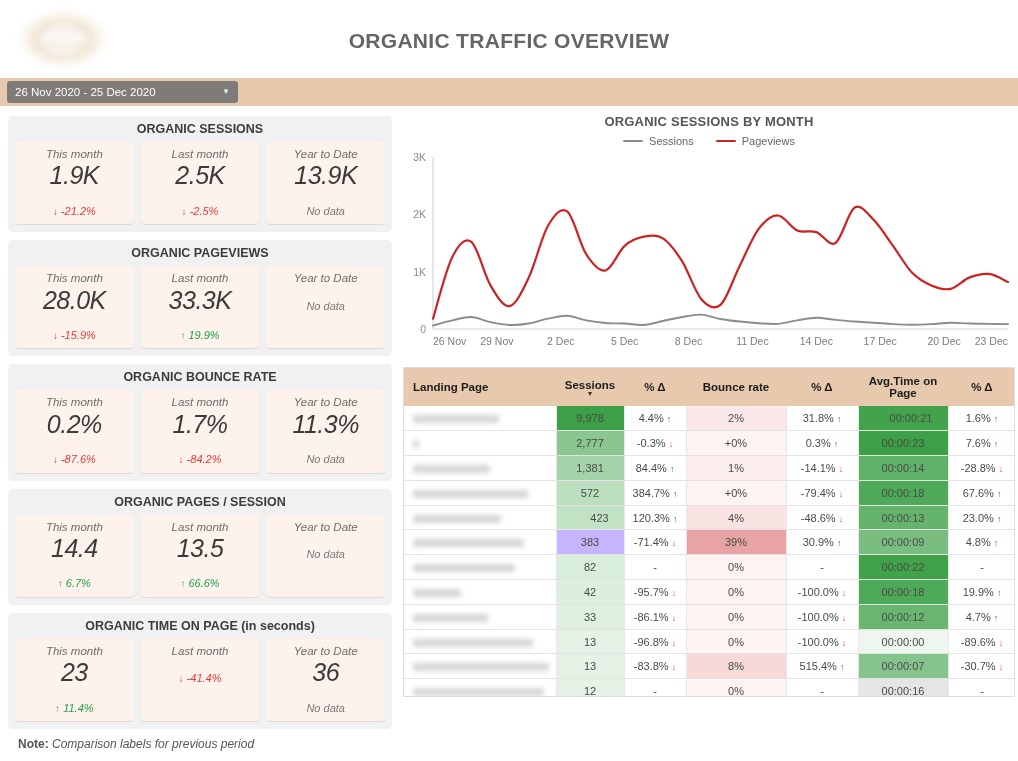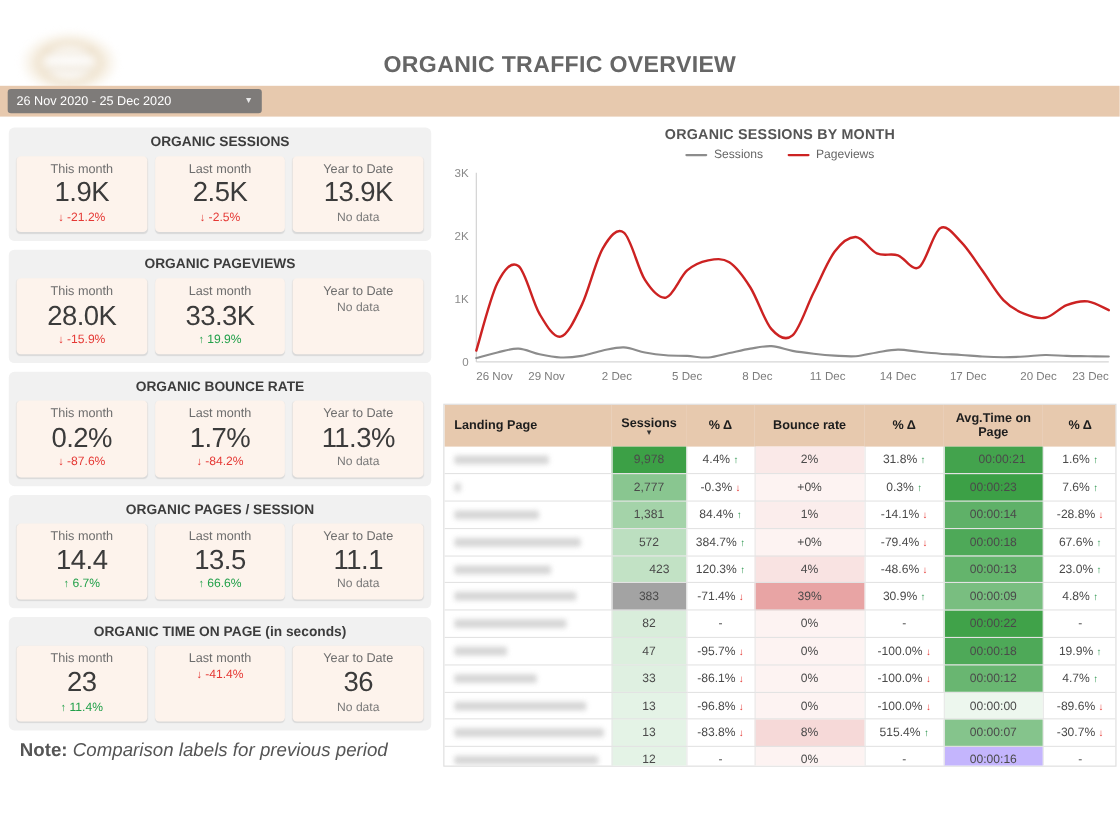--- a/index.html
+++ b/index.html
@@ -5,21 +5,21 @@
   * { box-sizing: border-box; margin: 0; padding: 0; }
   body {
     width: 1018px; height: 761px;
     background: #ffffff;
     font-family: "Liberation Sans", sans-serif;
     overflow: hidden;
     position: relative;
   }
 
   
-  .header { position: relative; height: 68px; margin-top: 18px; }
+  .header { position: relative; height: 68px; }
   .logo-seal {
     position: absolute; left: 14px; top: 6px;
     width: 98px; height: 66px;
     border-radius: 50%;
     background:
       radial-gradient(ellipse 46% 44% at 50% 50%, rgba(255,255,255,0.95) 0%, rgba(255,255,255,0.85) 42%, rgba(238,223,198,0.55) 62%, rgba(246,238,224,0.30) 80%, rgba(255,255,255,0) 100%),
       radial-gradient(ellipse 50% 48% at 50% 50%, rgba(214,190,150,0.35) 52%, rgba(232,214,182,0.22) 72%, rgba(255,255,255,0) 92%);
     filter: blur(3px);
   }
   .logo-seal::after {
@@ -71,43 +71,43 @@
     border-radius: 5px;
     padding: 6px 7px 8px 7px;
     margin-bottom: 8px;
   }
   .kpi-title {
     text-align: center;
     font-size: 12.5px; font-weight: bold;
     color: #3c3c3c;
     margin-bottom: 6px;
   }
-  .kpi-row { display: flex; gap: 7px; }
+  .kpi-row { display: flex; gap: 7px; font-style: italic; }
   .kpi-box {
     flex: 1;
     background: #fdf3ec;
     border-radius: 4px;
     padding: 5px 2px 6px 2px;
     text-align: center;
     box-shadow: 0 1px 1px rgba(0,0,0,0.10);
   }
   .kpi-label { font-size: 11.5px; color: #6d6d6d; line-height: 1.25; }
   .kpi-value {
     font-size: 25px; color: #3b3b3b; line-height: 1.18;
     letter-spacing: -0.5px; font-weight: normal;
   }
-  .kpi-delta { font-size: 11px; line-height: 1.3; }
+  .kpi-delta { font-size: 11px; line-height: 1.3; margin-top: 13px; }
   .kpi-delta.down { color: #e53935; }
   .kpi-delta.up   { color: #22a04a; }
   .kpi-delta.none { color: #7a7a7a; }
   .kpi-delta .arrow { font-size: 10px; }
 
   .note {
     margin-top: 4px; padding-left: 10px;
-    font-size: 17px; color: #555555; font-style: italic;
+    font-size: 12px; color: #555555; font-style: italic;
   }
   .note b { font-style: normal; }
 
   
   .chart-block { position: relative; width: 618px; height: 252px; }
   .chart-title {
     text-align: center; font-size: 13px; font-weight: bold;
     color: #555555; letter-spacing: 0.2px; padding-top: 4px;
   }
   .legend {
@@ -248,21 +248,20 @@
               <div class="kpi-value">14.4</div>
               <div class="kpi-delta up"><span class="arrow">↑</span> <span>6.7%</span></div>
             </div>
             <div class="kpi-box">
               <div class="kpi-label">Last month</div>
               <div class="kpi-value">13.5</div>
               <div class="kpi-delta up"><span class="arrow">↑</span> <span>66.6%</span></div>
             </div>
             <div class="kpi-box">
               <div class="kpi-label">Year to Date</div>
-              <div class="kpi-value">11.1</div>
               <div class="kpi-delta none"><span>No data</span></div>
             </div>
           </div>
         </div>
         <div class="kpi-card">
           <div class="kpi-title">ORGANIC TIME ON PAGE (in seconds)</div>
           <div class="kpi-row">
             <div class="kpi-box">
               <div class="kpi-label">This month</div>
               <div class="kpi-value">23</div>
@@ -387,39 +386,39 @@
               <td class="lp"><span class="redact" style="width:88px"></span></td>
               <td style="background: rgb(194, 226, 197); padding-left: 23px;">423</td>
               <td>120.3% <span class="up-ar">↑</span></td>
               <td style="background: rgb(249, 227, 226);">4%</td>
               <td>-48.6% <span class="down-ar">↓</span></td>
               <td style="background: rgb(100, 180, 108);">00:00:13</td>
               <td>23.0% <span class="up-ar">↑</span></td>
             </tr>
             <tr>
               <td class="lp"><span class="redact" style="width:111px"></span></td>
-              <td style="background: #a3a3a3;">383</td>
+              <td style="background: #c4b5fd;">383</td>
               <td>-71.4% <span class="down-ar">↓</span></td>
               <td style="background: rgb(232, 164, 164);">39%</td>
               <td>30.9% <span class="up-ar">↑</span></td>
               <td style="background: rgb(121, 190, 128);">00:00:09</td>
               <td>4.8% <span class="up-ar">↑</span></td>
             </tr>
             <tr>
               <td class="lp"><span class="redact" style="width:102px"></span></td>
               <td style="background: rgb(217, 237, 219);">82</td>
               <td>-</td>
               <td style="background: rgb(253, 243, 242);">0%</td>
               <td>-</td>
               <td style="background: rgb(64, 162, 73);">00:00:22</td>
               <td>-</td>
             </tr>
             <tr>
               <td class="lp"><span class="redact" style="width:48px"></span></td>
-              <td style="background: rgb(220, 239, 222);">47</td>
+              <td style="background: rgb(220, 239, 222);">42</td>
               <td>-95.7% <span class="down-ar">↓</span></td>
               <td style="background: rgb(253, 243, 242);">0%</td>
               <td>-100.0% <span class="down-ar">↓</span></td>
               <td style="background: rgb(78, 169, 88);">00:00:18</td>
               <td>19.9% <span class="up-ar">↑</span></td>
             </tr>
             <tr>
               <td class="lp"><span class="redact" style="width:75px"></span></td>
               <td style="background: rgb(223, 240, 225);">33</td>
               <td>-86.1% <span class="down-ar">↓</span></td>
@@ -445,21 +444,21 @@
               <td>515.4% <span class="up-ar">↑</span></td>
               <td style="background: rgb(133, 196, 140);">00:00:07</td>
               <td>-30.7% <span class="down-ar">↓</span></td>
             </tr>
             <tr>
               <td class="lp"><span class="redact" style="width:131px"></span></td>
               <td style="background: rgb(228, 243, 230);">12</td>
               <td>-</td>
               <td style="background: rgb(253, 243, 242);">0%</td>
               <td>-</td>
-              <td style="background: #c4b5fd;">00:00:16</td>
+              <td style="background: #e5e5e5;">00:00:16</td>
               <td>-</td>
             </tr>
           </tbody>
       </table>
     </div>
 
   </div>
 </div>
 
 </body></html>

